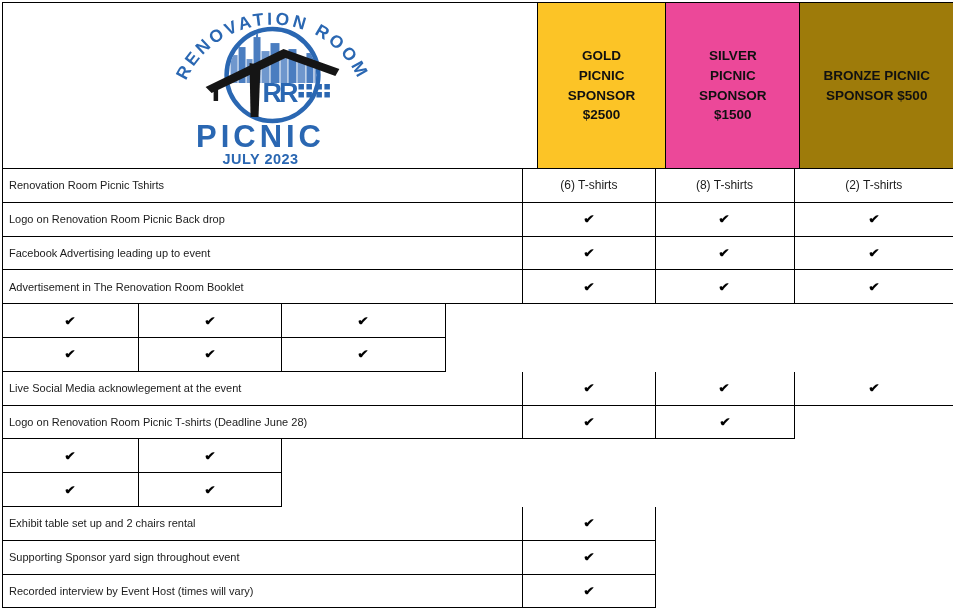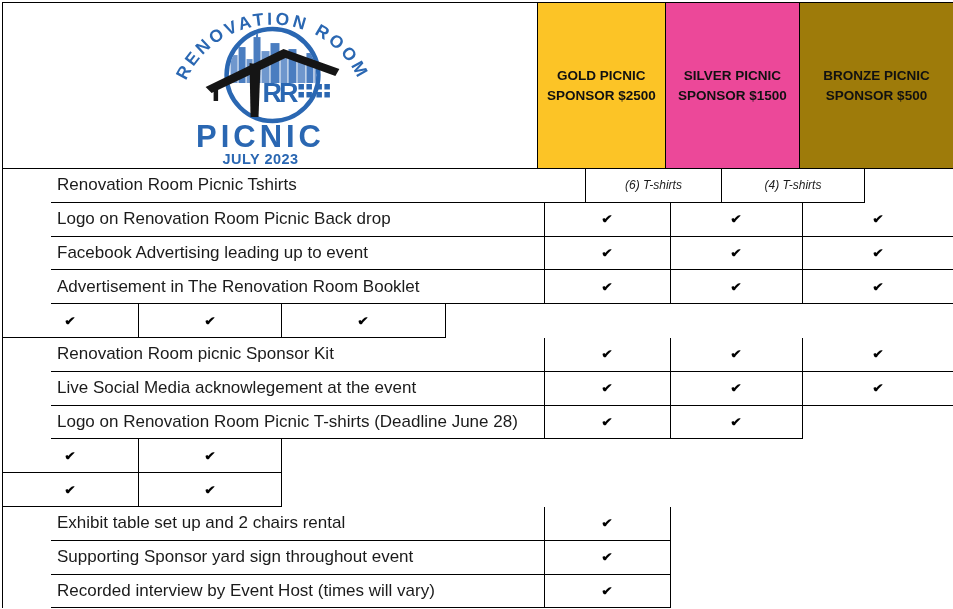--- a/index.html
+++ b/index.html
@@ -9,24 +9,24 @@
   .hrow,.row{display:flex;}
   .cell{box-sizing:border-box;border-right:1px solid #000;border-bottom:1px solid #000;background:#fff;}
   .c-label{width:535px;}
   .c-gold{width:136px;}
   .c-silver{width:143px;}
   .c-bronze{width:164px;}
   .hrow .cell{height:166px;}
   .row .cell{height:33.8px;}
   .logo-cell{display:flex;align-items:flex-start;justify-content:flex-start;}
   .hdr{display:flex;align-items:center;justify-content:center;text-align:center;
-       font-size:13.5px;font-weight:700;line-height:1.45;color:#111;padding:0 4px;}
-  .label{display:flex;align-items:center;padding-left:6px;font-size:17px;color:#1b1b1b;margin-left:48px;}
+       font-size:13.5px;font-weight:700;line-height:1.45;color:#111;padding:0 23px;}
+  .label{display:flex;align-items:center;padding-left:6px;font-size:11px;color:#1b1b1b;}
   .center{display:flex;align-items:center;justify-content:center;}
-  .qty{font-size:12px;color:#1b1b1b;font-style:italic;}
+  .qty{font-size:12px;color:#1b1b1b;}
   .check{font-size:12px;font-weight:700;color:#000;transform:scaleX(1.15);}
   .absent{border-right:none;border-bottom:none;background:#fff;}
   svg text{font-family:"Liberation Sans",sans-serif;}
 </style>
 </head>
 <body>
 
 <div class="page">
   <div class="sheet">
 
@@ -98,21 +98,24 @@
 
     <div>
         <div class="row">
     <div class="cell c-label label">
       <span>Renovation Room Picnic Tshirts</span>
     </div>
     <div class="cell c-gold center">
             <span class="qty">(6) T-shirts</span>
           </div>
     <div class="cell c-silver center">
-            <span class="qty">(4) T-shirts</span>
+            <span class="qty">(8) T-shirts</span>
+          </div>
+    <div class="cell c-bronze center">
+            <span class="qty">(2) T-shirts</span>
           </div>
   </div>
         <div class="row">
     <div class="cell c-label label">
       <span>Logo on Renovation Room Picnic Back drop</span>
     </div>
     <div class="cell c-gold center">
             <span class="check">✔</span>
           </div>
     <div class="cell c-silver center">
@@ -155,23 +158,20 @@
             <span class="check">✔</span>
           </div>
     <div class="cell c-silver center">
             <span class="check">✔</span>
           </div>
     <div class="cell c-bronze center">
             <span class="check">✔</span>
           </div>
   </div>
         <div class="row">
-    <div class="cell c-label label">
-      <span>Renovation Room picnic Sponsor Kit</span>
-    </div>
     <div class="cell c-gold center">
             <span class="check">✔</span>
           </div>
     <div class="cell c-silver center">
             <span class="check">✔</span>
           </div>
     <div class="cell c-bronze center">
             <span class="check">✔</span>
           </div>
   </div>

